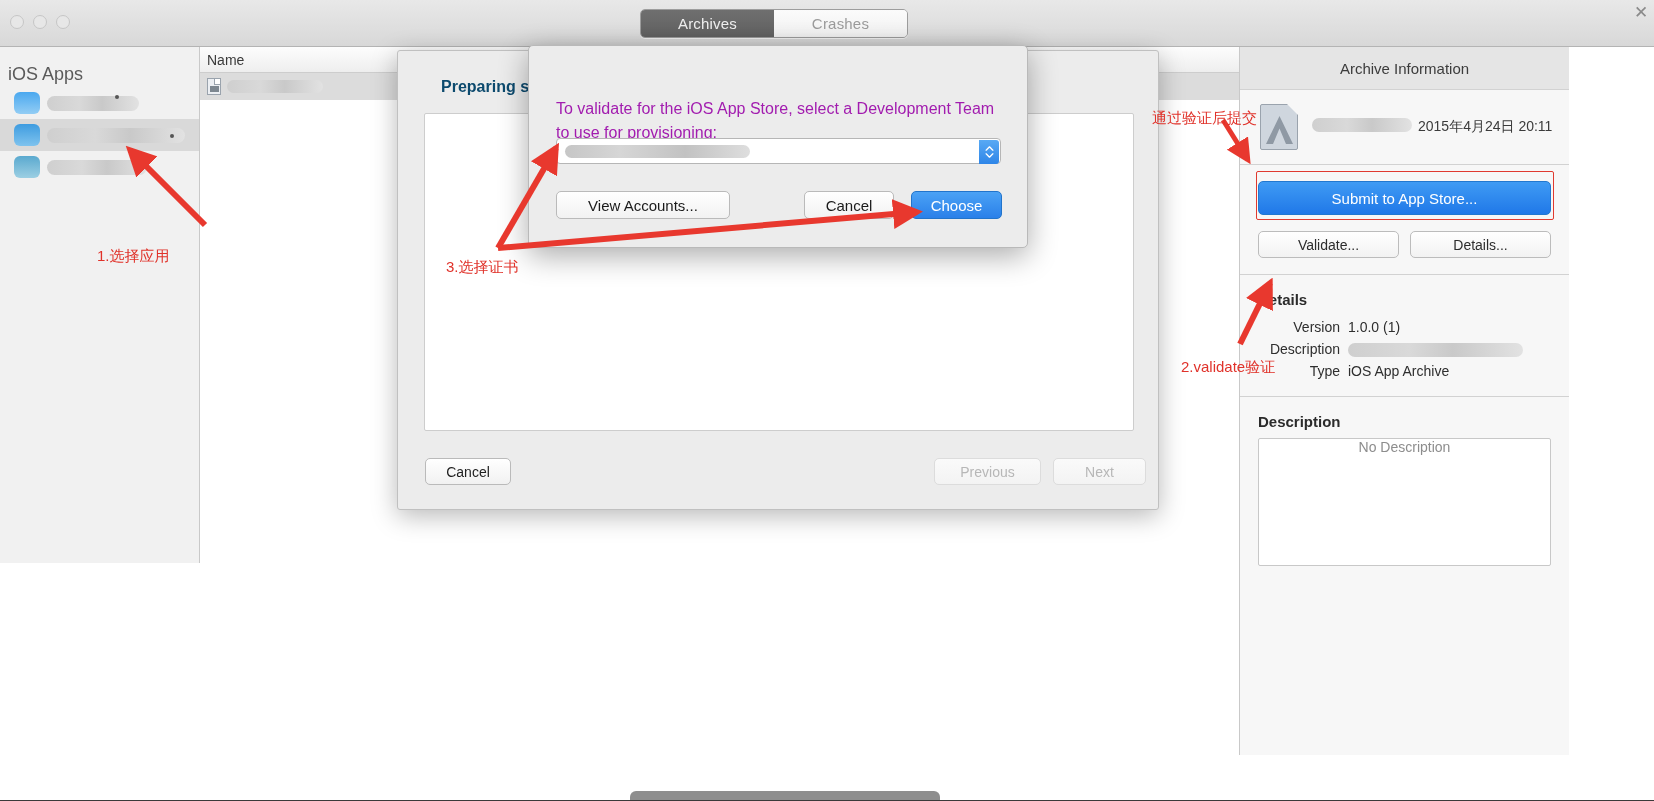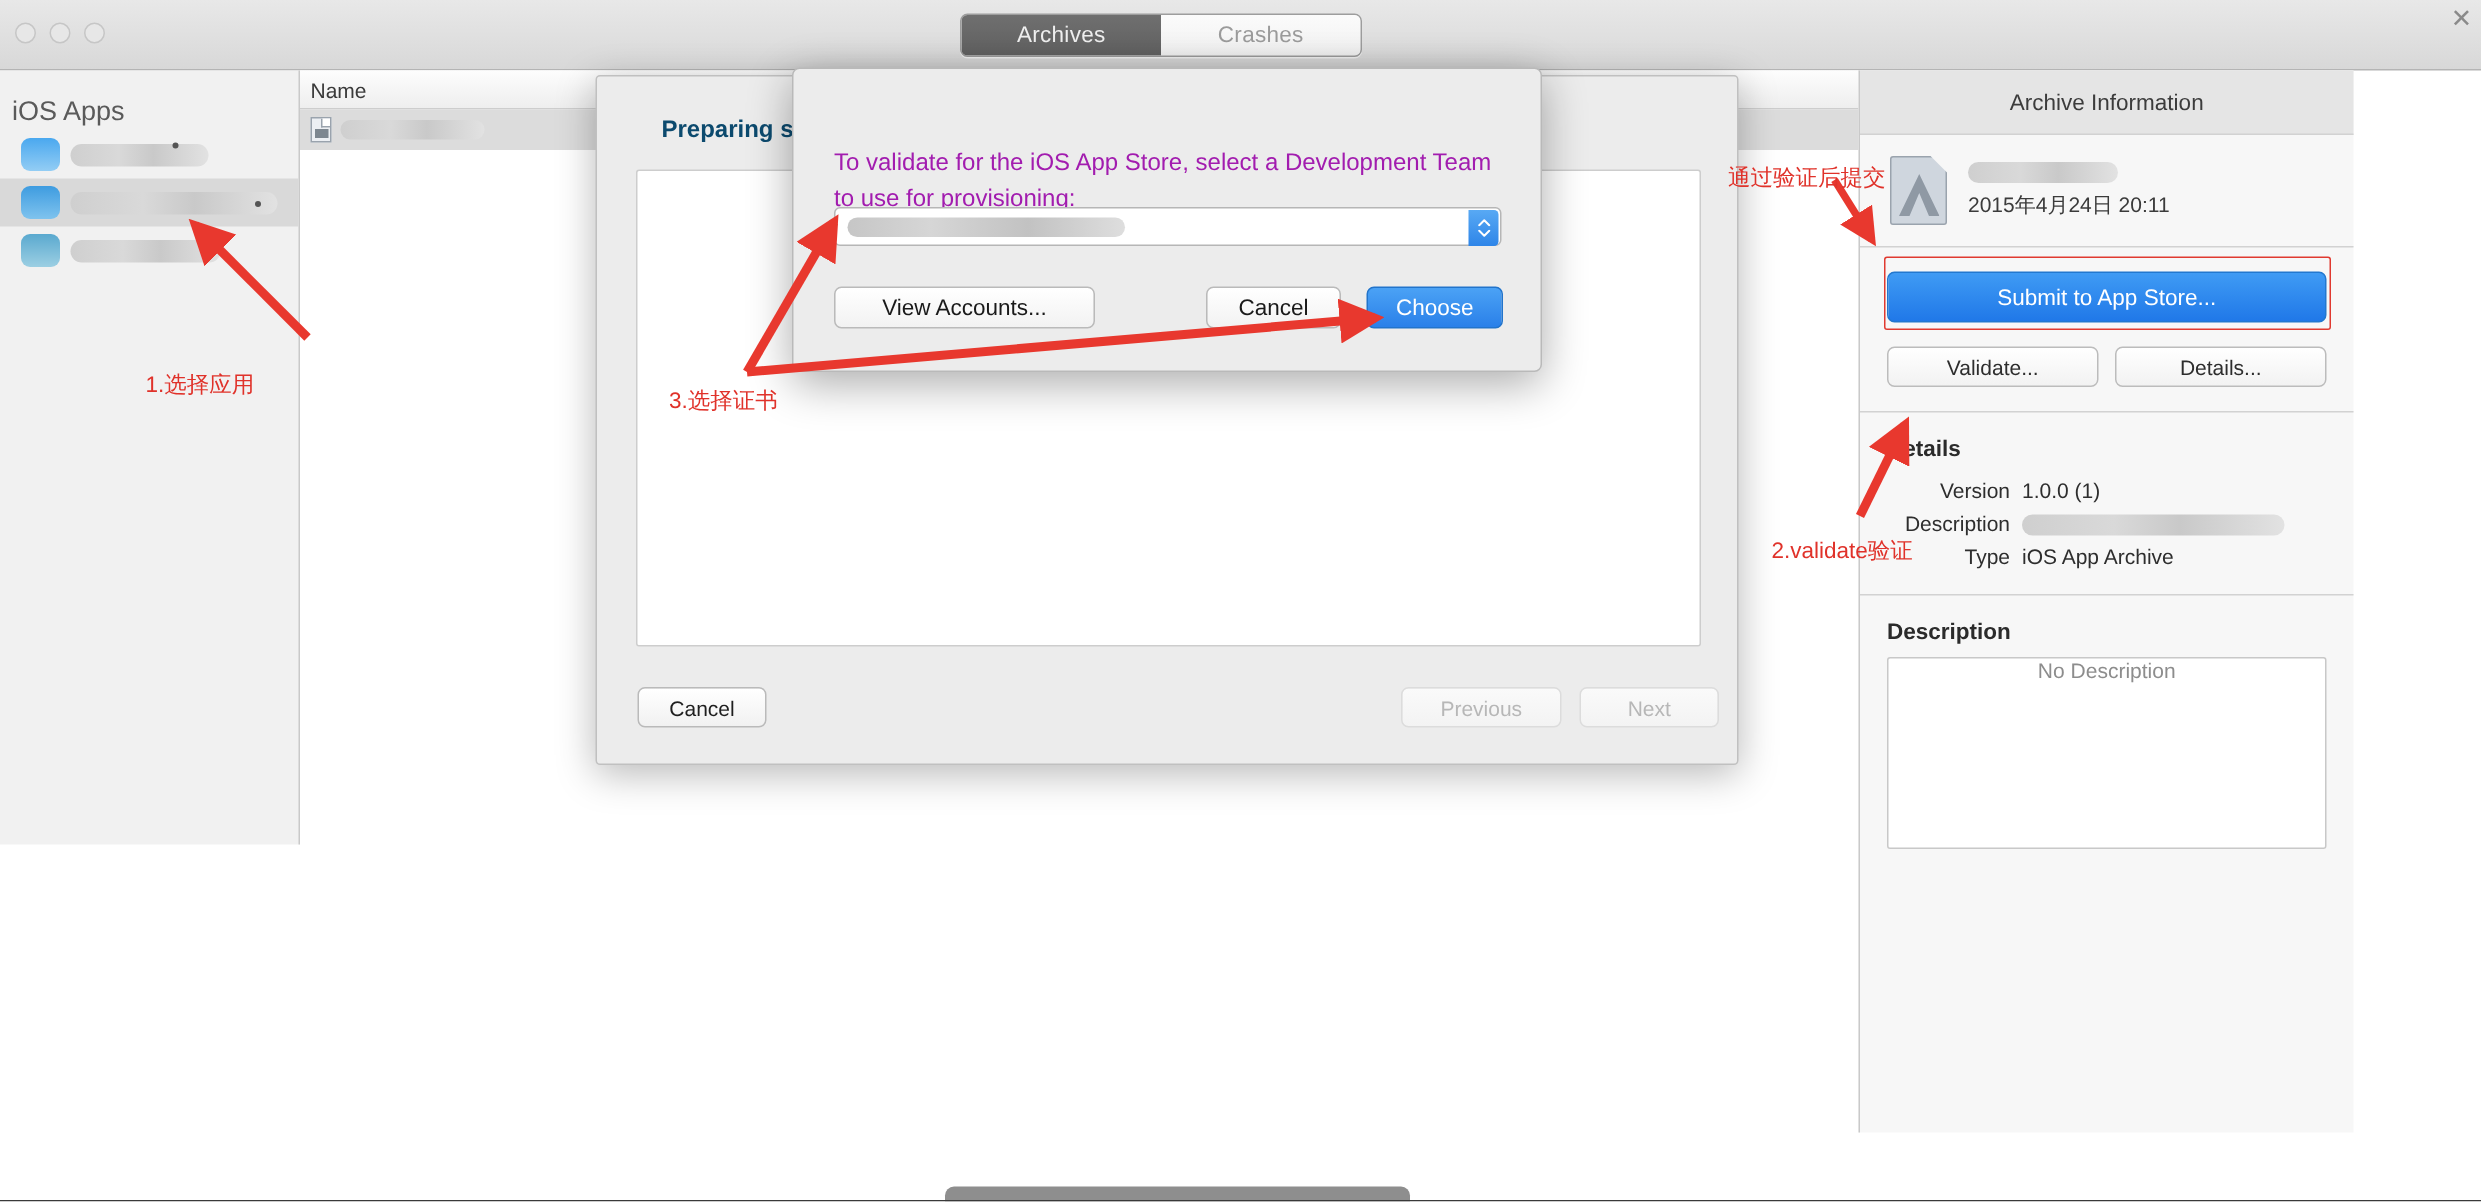--- a/index.html
+++ b/index.html
@@ -99,21 +99,21 @@
   .rp-sec { border-bottom: 1px solid #d2d2d2; }
   .rp-arch { display: flex; align-items: center; padding: 14px 0 14px 20px; gap: 14px; }
   .archicon { width: 38px; height: 46px; flex: none; position: relative;
               background: #cfd6de; border: 1px solid #9aa3ad; border-radius: 2px; }
   .archicon::before { content: ""; position: absolute; right: -1px; top: -1px;
               border-width: 0 11px 11px 0; border-style: solid;
               border-color: transparent #f7f7f7 transparent transparent; }
   .archicon .glyph { position: absolute; left: 5px; top: 11px; width: 27px; height: 28px;
               background: #8f99a4;
               clip-path: polygon(50% 0%, 100% 100%, 74% 100%, 50% 45%, 26% 100%, 0% 100%); }
-  .arch-meta { display: flex; flex-direction: column; gap: 6px; }
+  .arch-meta { display: flex; flex-direction: row; gap: 6px; }
   .blur.aname { width: 100px; height: 14px; margin-left: 0; }
   .archdate { font-size: 14px; color: #3b3b3b; }
   .rp-submit { padding: 16px 18px; }
   .btn-submit {
     width: 100%; height: 34px; border-radius: 5px; border: 1px solid #2278cf;
     background: linear-gradient(to bottom,#3f9bf4,#2078e8);
     color: #ffffff; font-size: 15px; display: flex;
     align-items: center; justify-content: center;
   }
   .hi-box { position: absolute; left: 1256px; top: 171px; width: 298px; height: 49px;

